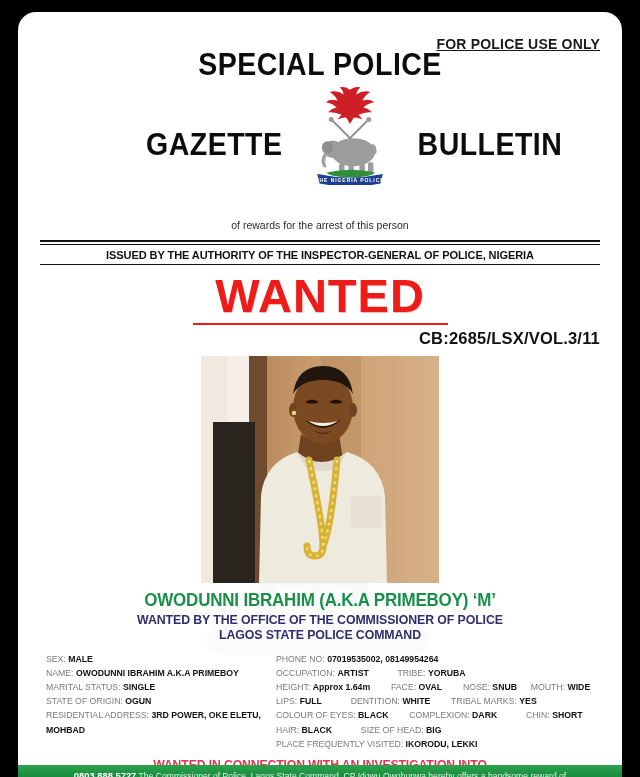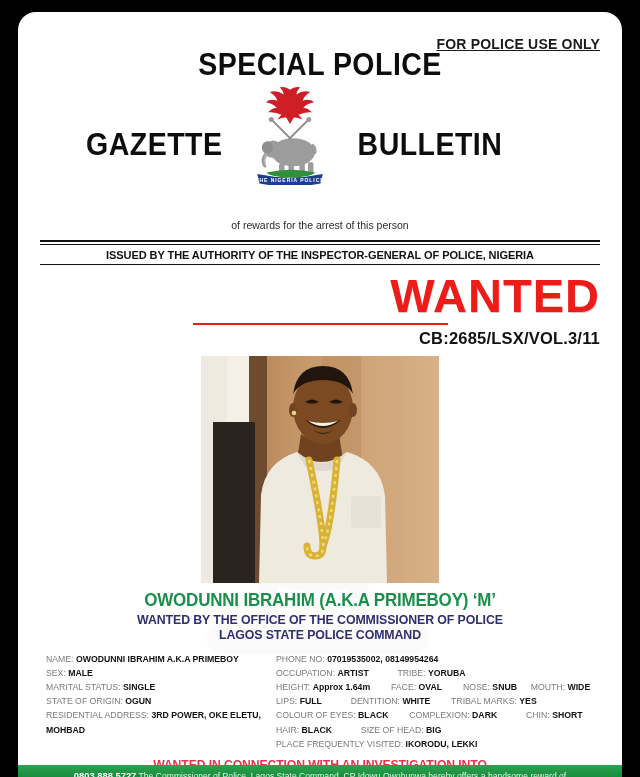--- a/index.html
+++ b/index.html
@@ -53,21 +53,21 @@
     font-size: 31px;
     font-weight: bold;
     letter-spacing: 0.5px;
     color: #0d0d0d;
     font-family: "Liberation Sans Narrow", "Liberation Sans", sans-serif;
     transform: scaleX(0.92);
   }
   .row-gb {
     display: flex;
     align-items: center;
-    justify-content: flex-start;
+    justify-content: flex-end;
     gap: 12px;
     margin-top: 12px;
   }
   .hdr-gazette, .hdr-bulletin {
     font-size: 31px;
     font-weight: bold;
     letter-spacing: 0.5px;
     color: #0d0d0d;
     transform: scaleX(0.92);
     white-space: nowrap;
@@ -103,21 +103,21 @@
     font-size: 11.5px;
     font-weight: bold;
     letter-spacing: -0.1px;
     color: #111;
     padding: 4px 0 3px;
     transform: scaleX(0.96);
   }
   .rule-single { border-bottom: 1.6px solid #111; }
 
   .wanted-big {
-    text-align: right;
+    text-align: center;
     font-size: 47px;
     font-weight: bold;
     color: #ee1c18;
     letter-spacing: 1px;
     line-height: 1.05;
     margin-top: 6px;
     text-shadow: 0.5px 0.5px 0 rgba(150,0,0,0.25);
   }
   .wanted-underline {
     width: 255px;
@@ -333,26 +333,26 @@
 
       <div class="name-line">OWODUNNI IBRAHIM (A.K.A PRIMEBOY) ‘M’</div>
       <div class="office-line">
         <div>WANTED BY THE OFFICE OF THE COMMISSIONER OF POLICE</div>
         <div>LAGOS STATE POLICE COMMAND</div>
       </div>
 
       <div class="details">
         <div class="col-left">
           <div class="det-row">
+            <span class="lbl">SEX:</span>
+            <span class="val">MALE</span>
+          </div>
+          <div class="det-row">
             <span class="lbl">NAME:</span>
             <span class="val">OWODUNNI IBRAHIM A.K.A PRIMEBOY</span>
-          </div>
-          <div class="det-row">
-            <span class="lbl">SEX:</span>
-            <span class="val">MALE</span>
           </div>
           <div class="det-row">
             <span class="lbl">MARITAL STATUS:</span>
             <span class="val">SINGLE</span>
           </div>
           <div class="det-row">
             <span class="lbl">STATE OF ORIGIN:</span>
             <span class="val">OGUN</span>
           </div>
           <div class="det-row">

